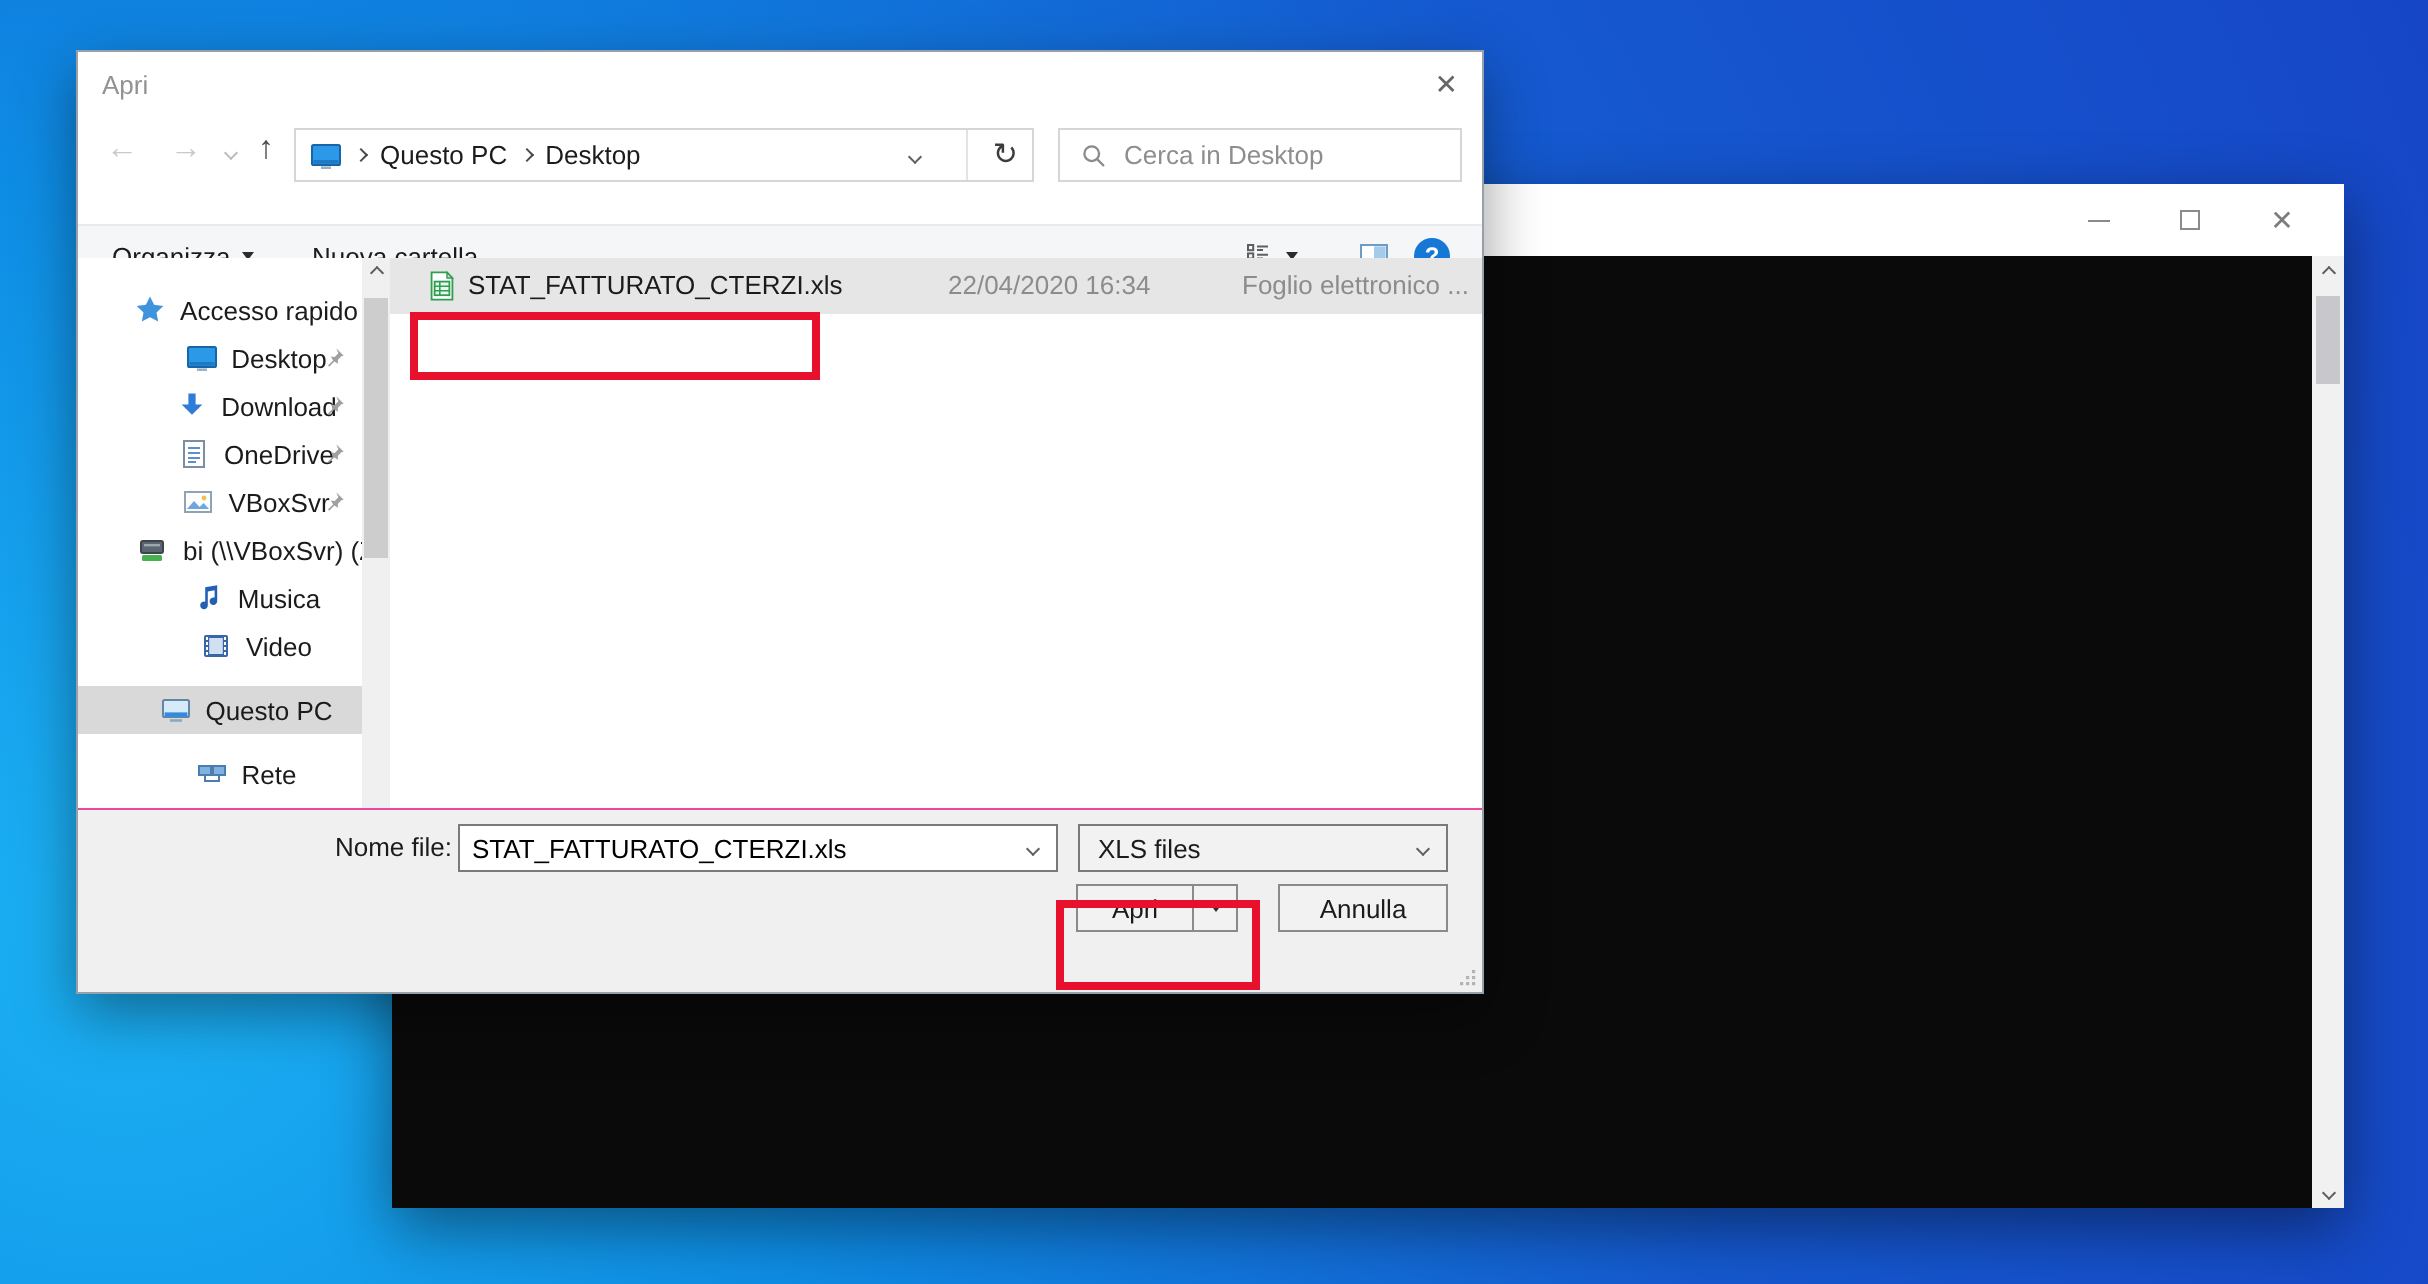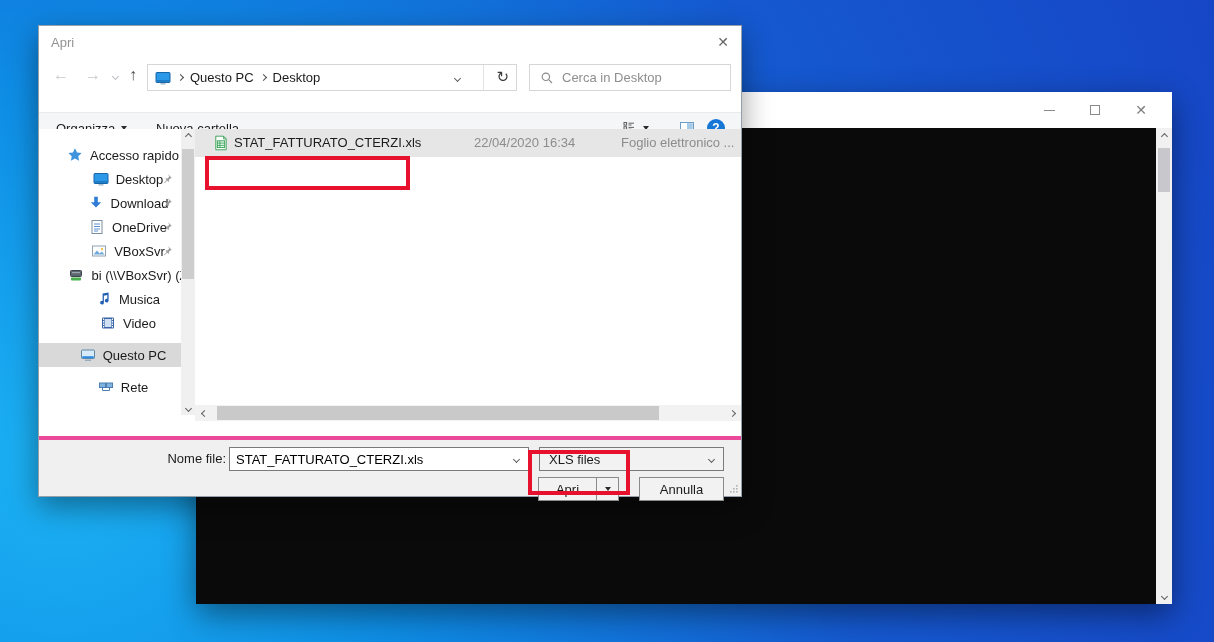--- a/index.html
+++ b/index.html
@@ -116,22 +116,22 @@
   .cell-date { left:279px; color:#8c8c8c; }
   .cell-type { left:426px; color:#8c8c8c; }
 
   .h-scrollbar { position:absolute; left:0; right:0; bottom:5px; height:16px; background:#f2f2f2; }
   .h-scrollbar .sb-arrow { position:absolute; top:0; width:14px; height:16px;
     display:flex; align-items:center; justify-content:center; }
   .h-arrow-l { left:2px; } .h-arrow-r { right:2px; }
   .h-thumb { position:absolute; left:22px; top:1px; width:442px; height:14px; background:#c9c9c9; }
 
   
-  .d-footer { position:absolute; left:0; bottom:0; right:0; height:60px; background:#f0f0f0;
-    border-top:4px solid #ec4899; }
+  .d-footer { position:absolute; left:0; bottom:0; right:0; height:92px; background:#f0f0f0;
+    border-top:1px solid #ec4899; }
   .fn-label { position:absolute; left:122px; top:11px; width:65px; text-align:right; }
   .fn-combo { position:absolute; left:190px; top:7px; width:300px; height:24px; background:#fff;
     border:1px solid #7a7a7a; display:flex; align-items:center; }
   .fn-combo input { border:none; outline:none; flex:1; font-family:inherit; font-size:13px;
     padding-left:6px; background:transparent; min-width:0; }
   .fn-combo .chv { margin-right:9px; }
   .ft-select { position:absolute; left:500px; top:7px; width:185px; height:24px; background:#f2f2f2;
     border:1px solid #7a7a7a; display:flex; align-items:center; justify-content:space-between;
     padding:0 9px; cursor:default; }
   .btn { font-family:inherit; font-size:13px; color:#1b1b1b; background:#f2f2f2;

